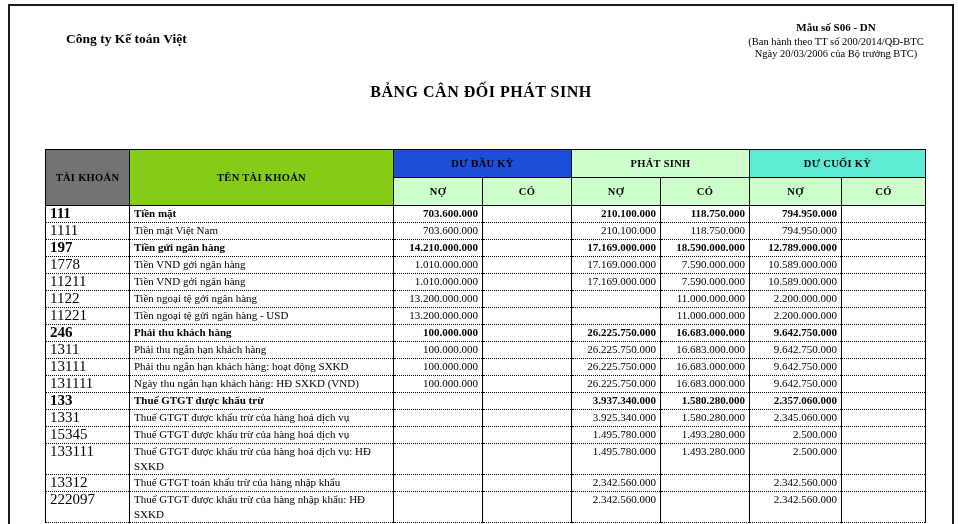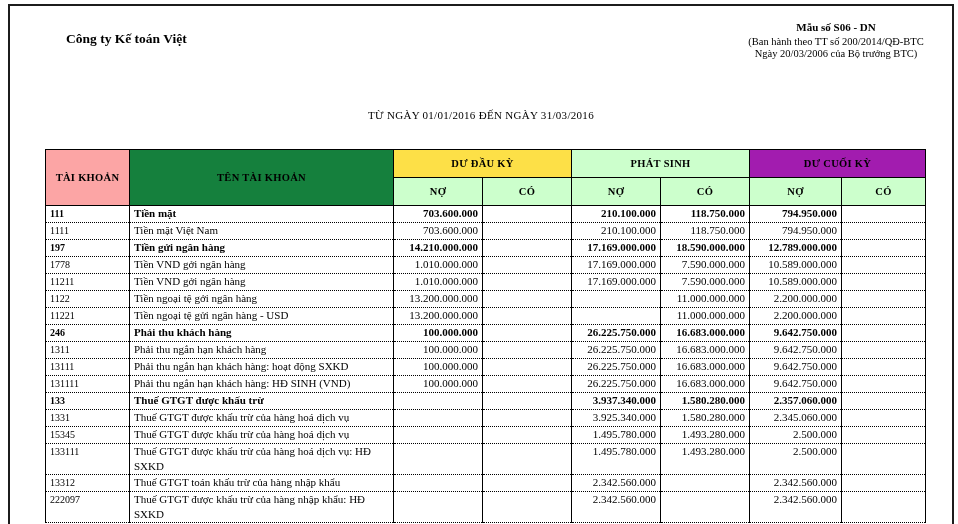--- a/index.html
+++ b/index.html
@@ -37,57 +37,57 @@
     background:#ccffcc;border:1px solid #000;
     font-size:10.5px;font-weight:bold;text-align:center;
     height:27px;padding:0 2px;letter-spacing:.3px;
   }
   .tb td{
     border-left:1px solid #000;border-right:1px solid #000;
     border-bottom:1px dotted #000;
     font-size:11px;line-height:15px;height:16px;
     padding:0 4px;vertical-align:top;overflow:hidden;
   }
-  .tb td.code{font-size:10px;}
+  .tb td.code{font-size:15px;}
   .tb td.num{text-align:right;}
   .tb tr.bold td{font-weight:bold;}
 </style>
 </head>
 <body>
 
 <div class="page">
 
   <div class="company">Công ty Kế toán Việt</div>
 
   <div class="form-block">
     <div class="form-no">Mẫu số S06 - DN</div>
     <div>(Ban hành theo TT số 200/2014/QĐ-BTC</div>
     <div>Ngày 20/03/2006 của Bộ trưởng BTC)</div>
   </div>
 
-  <div class="subtitle">TỪ NGÀY 01/01/2016 ĐẾN NGÀY 31/03/2016</div>
+  <div class="title">BẢNG CÂN ĐỐI PHÁT SINH</div>
 
   <table class="tb">
     <colgroup>
       <col style="width:84px">
         <col style="width:264px">
       <col style="width:89px">
         <col style="width:89px">
       <col style="width:89px">
         <col style="width:89px">
       <col style="width:92px">
         <col style="width:84px">
     </colgroup>
     <thead>
       <tr>
-        <th rowspan="2" style="background: #fca5a5;">TÀI KHOẢN</th>
-        <th rowspan="2" style="background: #15803d;">TÊN TÀI KHOẢN</th>
-        <th colspan="2" style="background: #fde047;">DƯ ĐẦU KỲ</th>
+        <th rowspan="2" style="background: #737373;">TÀI KHOẢN</th>
+        <th rowspan="2" style="background: #84cc16;">TÊN TÀI KHOẢN</th>
+        <th colspan="2" style="background: #1d4ed8;">DƯ ĐẦU KỲ</th>
         <th colspan="2" style="background: rgb(204, 255, 204); margin-top: 32px;">PHÁT SINH</th>
-        <th colspan="2" style="background: #a21caf;">DƯ CUỐI KỲ</th>
+        <th colspan="2" style="background: #5eead4;">DƯ CUỐI KỲ</th>
       </tr>
       <tr>
         <th style="background: rgb(204, 255, 204);">NỢ</th>
         <th style="background: rgb(204, 255, 204);">CÓ</th>
         <th style="background: rgb(204, 255, 204);">NỢ</th>
         <th style="background: rgb(204, 255, 204);">CÓ</th>
         <th style="background: rgb(204, 255, 204);">NỢ</th>
         <th style="background: rgb(204, 255, 204);">CÓ</th>
       </tr>
     </thead>
@@ -187,21 +187,21 @@
           <td class="name">Phải thu ngắn hạn khách hàng: hoạt động SXKD</td>
           <td class="num">100.000.000</td>
           <td class="num"></td>
           <td class="num">26.225.750.000</td>
           <td class="num">16.683.000.000</td>
           <td class="num">9.642.750.000</td>
           <td class="num"></td>
         </tr>
         <tr>
           <td class="code">131111</td>
-          <td class="name">Phải thu ngắn hạn khách hàng: HĐ SINH (VND)</td>
+          <td class="name">Ngày thu ngắn hạn khách hàng: HĐ SXKD (VND)</td>
           <td class="num">100.000.000</td>
           <td class="num"></td>
           <td class="num">26.225.750.000</td>
           <td class="num">16.683.000.000</td>
           <td class="num">9.642.750.000</td>
           <td class="num"></td>
         </tr>
         <tr class="bold">
           <td class="code">133</td>
           <td class="name">Thuế GTGT được khấu trừ</td>

